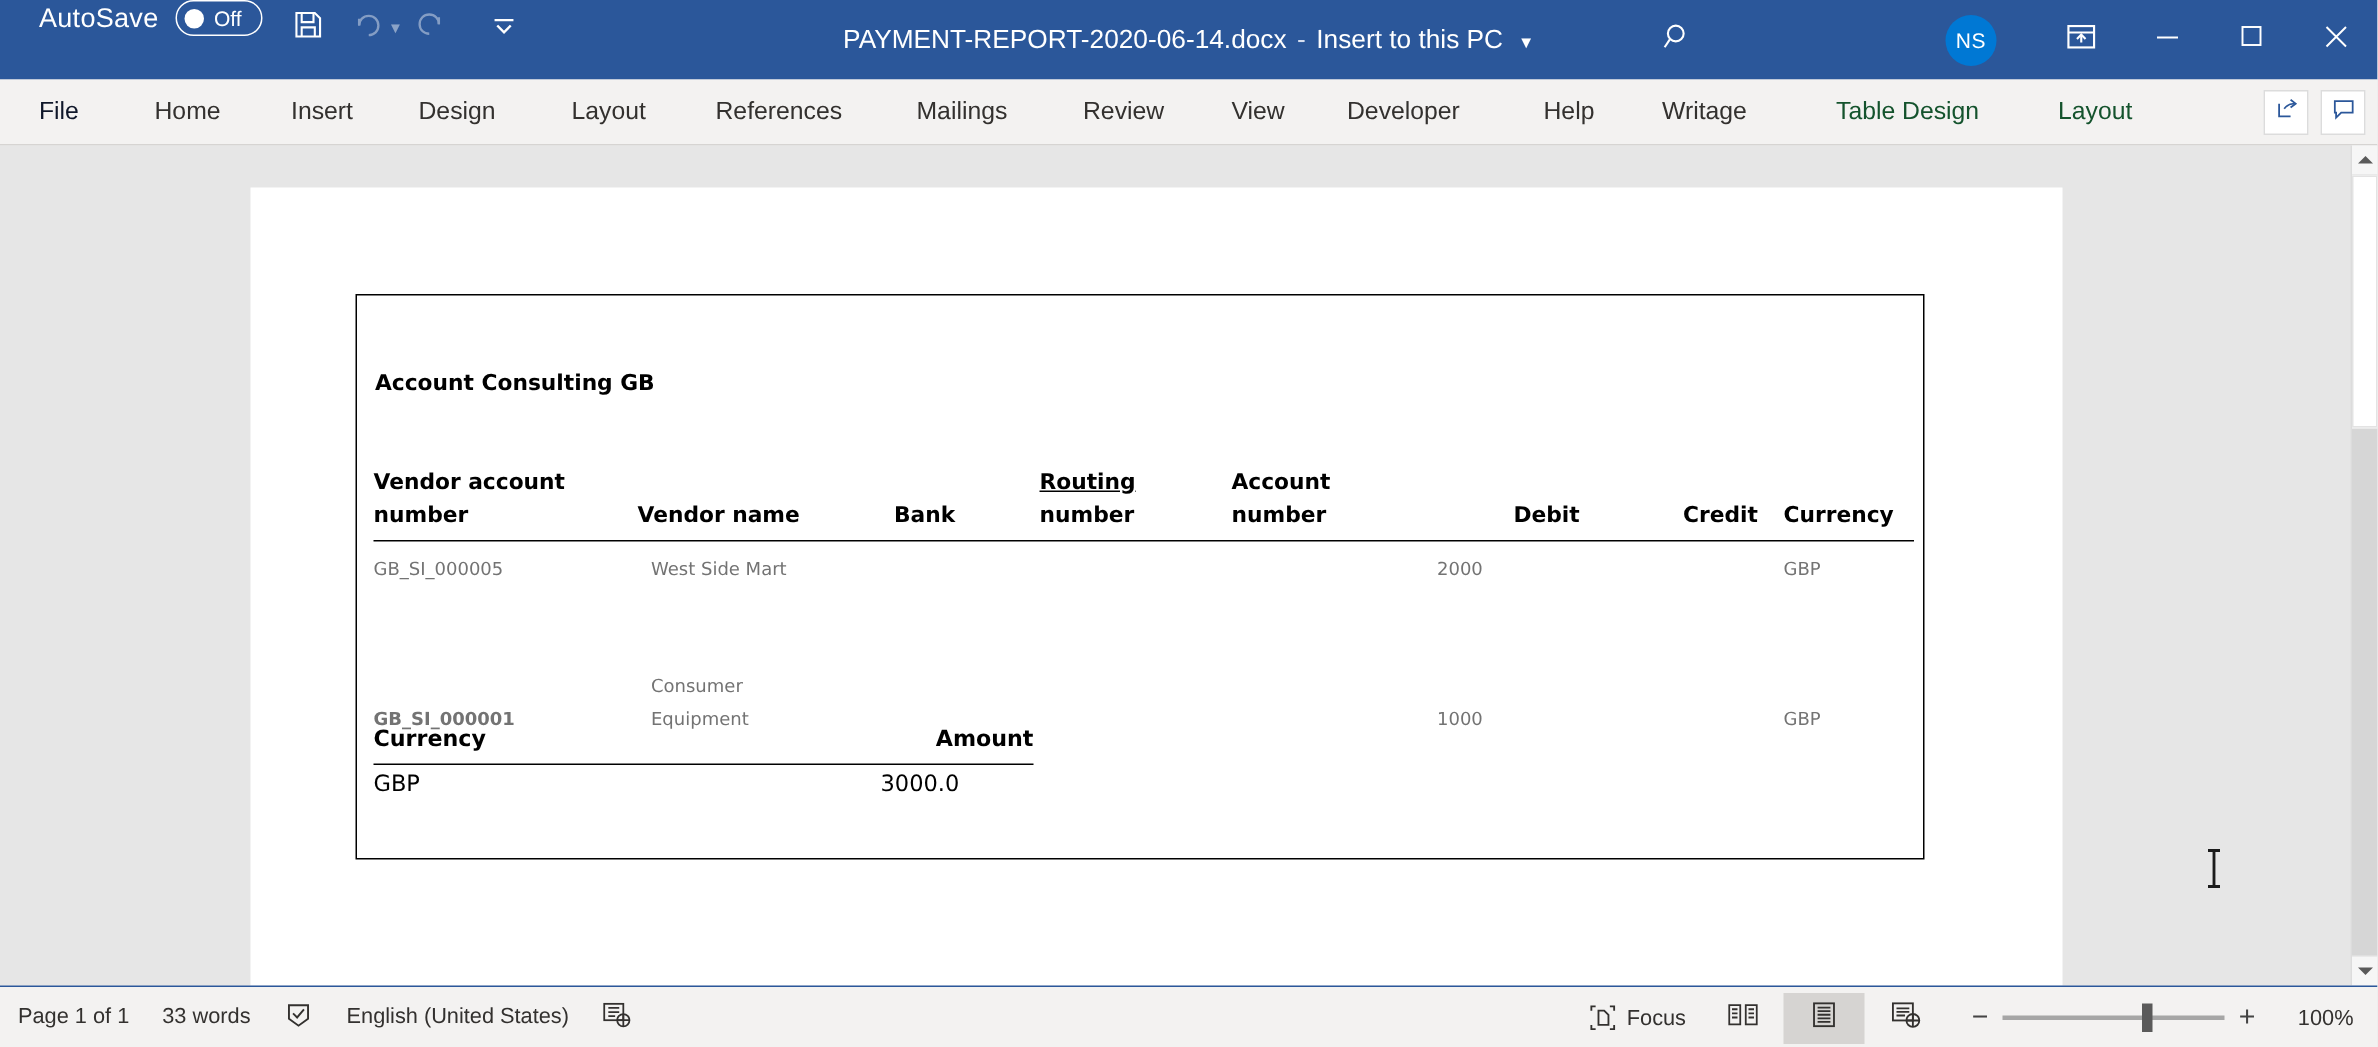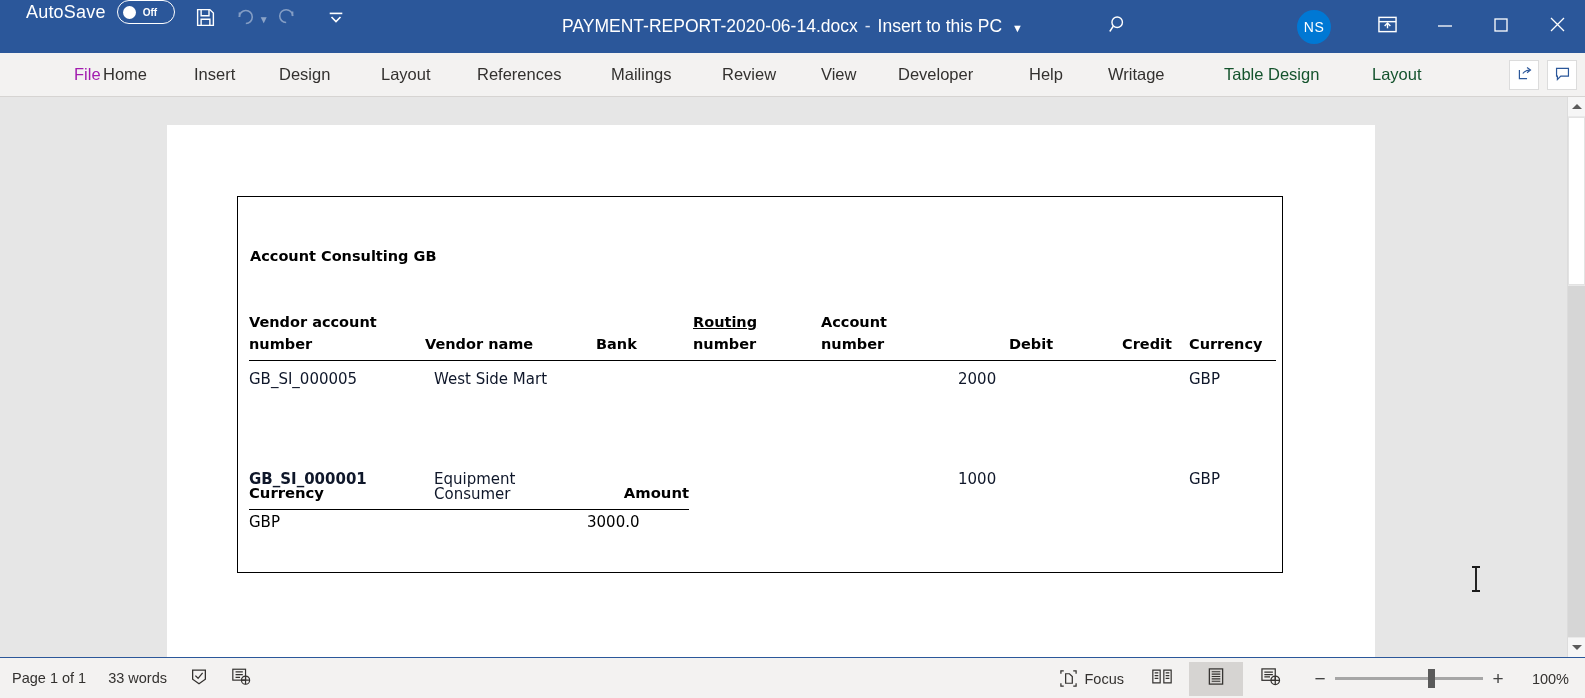--- a/index.html
+++ b/index.html
@@ -21,21 +21,21 @@
   .autosave-label { color: #ffffff; font-size: 18px; letter-spacing: .2px; }
   .toggle {
     margin-left: 11px; width: 58px; height: 24px; border-radius: 12px;
     border: 1.6px solid #ffffff; display: flex; align-items: center;
     position: relative;
   }
   .toggle .knob {
     width: 13px; height: 13px; border-radius: 50%; background: #fff;
     margin-left: 5px;
   }
-  .toggle .state { color: #fff; font-size: 10px; margin-left: 7px; font-weight: bold; }
+  .toggle .state { color: #fff; font-size: 14px; margin-left: 7px; }
 
   .qat-btn {
     width: 38px; height: 38px; display: flex; align-items: center;
     justify-content: center; color: #fff;
   }
   .qat-dis { opacity: .42; }
   .qat-grp { display: flex; align-items: center; margin-left: 12px; }
   .chev-sm { font-size: 10px; margin-left: -4px; opacity: .45; color:#fff; }
 
   .doc-title {
@@ -71,21 +71,21 @@
   .ribbon {
     position: absolute; left: 0; top: 53px; width: 1585px; height: 44px;
     background: #f3f2f1; display: flex; align-items: center;
     border-bottom: 1px solid #d6d4d2;
   }
   .tab {
     font-size: 16.5px; color: #33312f; padding: 0 0; margin: 0 0;
     height: 44px; display: flex; align-items: center; white-space: nowrap;
   }
   .tab.ctx { color: #14532d; }
-  .tab.file { color: #a21caf; margin-left: 48px; }
+  .tab.file { color: #0f172a; }
   .ribbon-right {
     position: absolute; right: 8px; top: 0; height: 44px;
     display: flex; align-items: center; gap: 8px;
   }
   .sqbtn {
     width: 30px; height: 30px; background: #ffffff; border: 1px solid #dcdcdc;
     display: flex; align-items: center; justify-content: center;
   }
 
   
@@ -120,21 +120,21 @@
   .grid { position: absolute; left: 11px; top: 116px; width: 1027px; }
   .gridhead {
     position: relative; height: 48px; border-bottom: 1.6px solid #000;
   }
   .gh {
     position: absolute; font-size: 14.5px; font-weight: bold; color:#000;
     font-family: "DejaVu Sans", sans-serif; line-height: 22px;
   }
   .gridrow { position: relative; height: 61px; }
   .gc {
-    position: absolute; font-size: 15px; color: #0f172a;
+    position: absolute; font-size: 12px; color: #737373;
     font-family: "DejaVu Sans", sans-serif; line-height: 22px;
   }
 
   .sumtable { position: absolute; left: 11px; top: 287px; width: 440px; }
   .sumhead {
     position: relative; height: 26px; border-bottom: 1.6px solid #000;
   }
   .sh {
     position: absolute; font-size: 14.8px; font-weight: bold; color: #000;
     font-family: "DejaVu Sans", sans-serif;
@@ -373,21 +373,21 @@
             <div class="gc" style="left:347px;top:7px;"></div>
             <div class="gc" style="left:444px;top:7px;"></div>
             <div class="gc" style="left:572px;top:7px;"></div>
             <div class="gc" style="left:709px;top:7px;">2000</div>
             <div class="gc" style="left:873px;top:7px;"></div>
             <div class="gc" style="left:940px;top:7px;">GBP</div>
           </div>
 
           <div class="gridrow">
             <div class="gc" style="left:0px;top:46px;font-weight:bold;">GB_SI_000001</div>
-            <div class="gc" style="left:185px;top:24px;margin-top:37px;">Consumer</div>
+            <div class="gc" style="left:185px;top:24px;">Consumer</div>
             <div class="gc" style="left:185px;top:46px;">Equipment</div>
             <div class="gc" style="left:347px;top:46px;"></div>
             <div class="gc" style="left:444px;top:46px;"></div>
             <div class="gc" style="left:572px;top:46px;"></div>
             <div class="gc" style="left:709px;top:46px;">1000</div>
             <div class="gc" style="left:873px;top:46px;"></div>
             <div class="gc" style="left:940px;top:46px;">GBP</div>
           </div>
         </div>
 
@@ -427,20 +427,21 @@
     <div class="sb-item" style="padding-left:12px">Page 1 of 1</div>
     <div class="sb-item">33 words</div>
     <div class="sb-item">
       <span>
         <svg width="20" height="19" viewBox="0 0 22 20" fill="none" stroke="#33312f" stroke-width="1.4">
           <path d="M4 3h14v10l-7 5-7-5z"></path>
             <path d="M7 9l3 3 5-6"></path>
         </svg>
       </span>
     </div>
+    <div class="sb-item">English (United States)</div>
     <div class="sb-item">
       <span>
         <svg width="20" height="19" viewBox="0 0 22 20" fill="none" stroke="#33312f" stroke-width="1.3">
           <rect x="2" y="2" width="14" height="12"></rect>
             <path d="M5 5h8M5 8h8M5 11h5"></path>
           <circle cx="16" cy="14" r="4.5"></circle>
             <path d="M11.5 14h9M16 9.5v9"></path>
         </svg>
       </span>
     </div>

